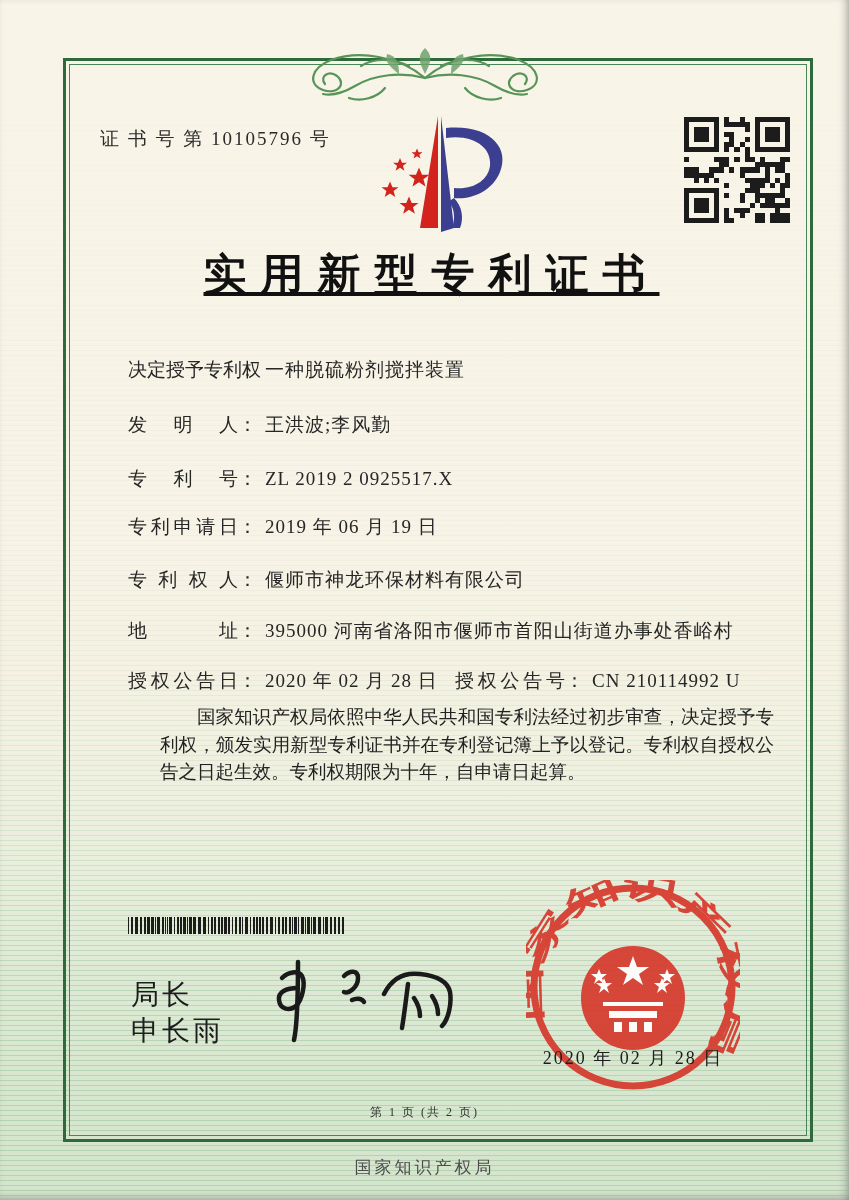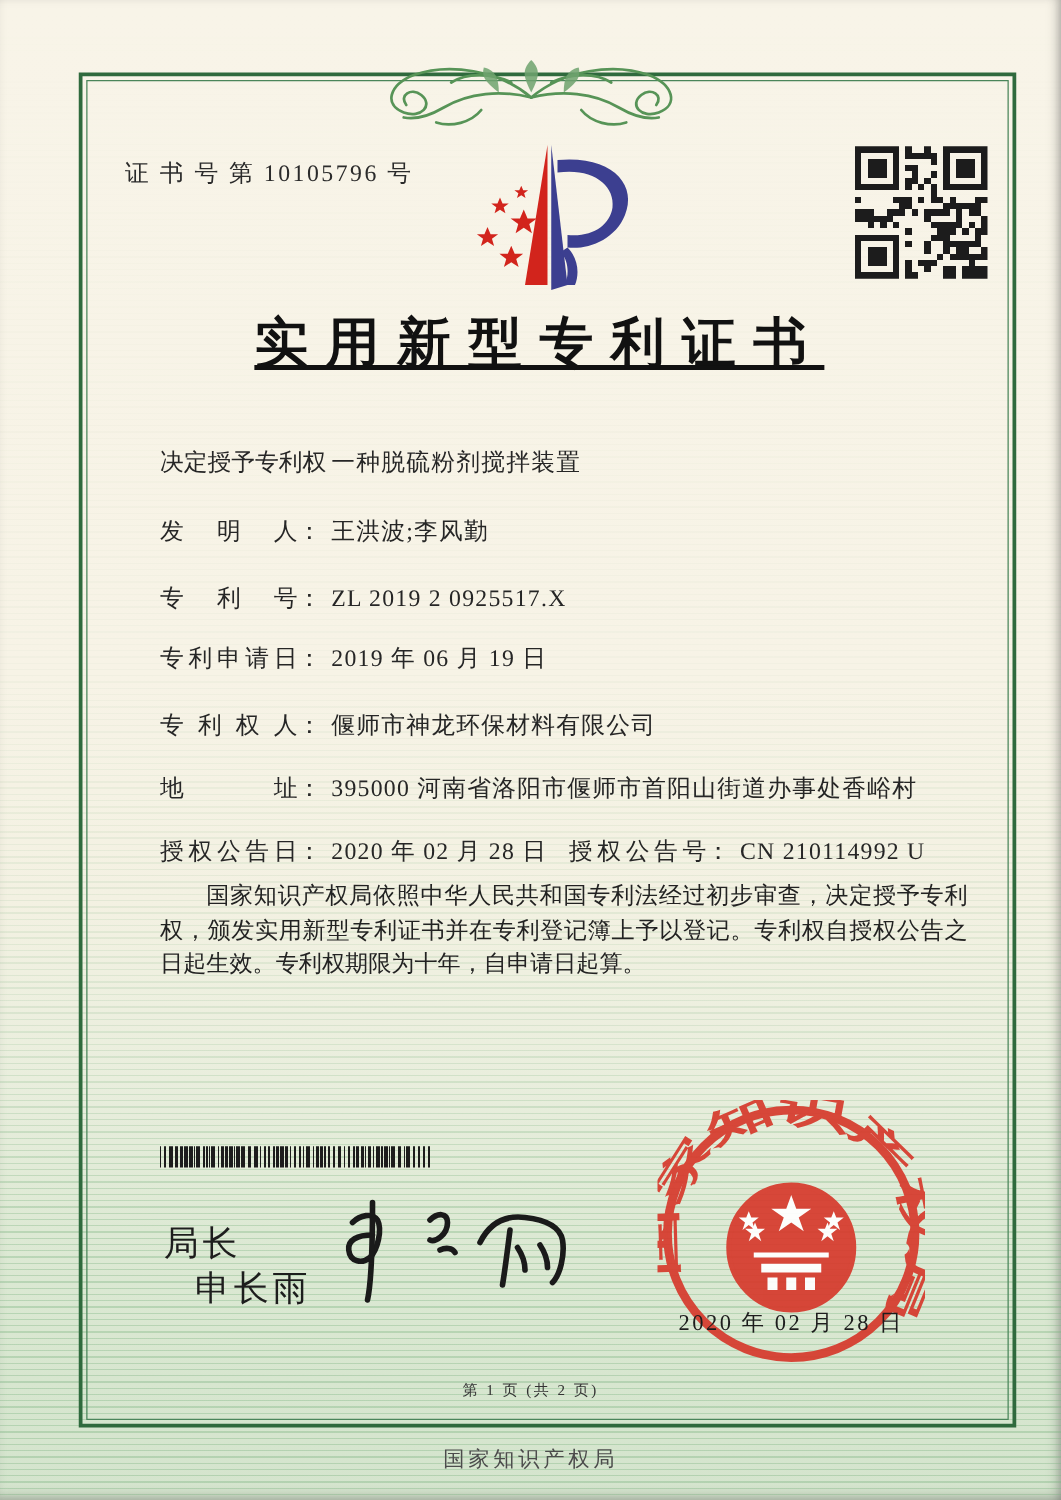--- a/index.html
+++ b/index.html
@@ -55,27 +55,27 @@
     text-align: justify; text-align-last: justify;
   }
   .field-colon { display: inline-block; margin-right: 8px; }
   .field-value { letter-spacing: 1px; }
   .field-pair2 { position: absolute; left: 327px; top: 0; }
 
   .paragraphs {
     position: absolute; left: 128px; top: 704px; width: 646px;
     font-size: 18.5px; line-height: 27.5px; text-align: justify; color: #222;
   }
-  .paragraphs p { text-indent: 2em; }
+  .paragraphs p { text-indent: 2em; margin-left: 32px; }
 
   .barcode { position: absolute; left: 128px; top: 917px; width: 218px; height: 17px; }
 
   .sig-label { position: absolute; left: 131px; font-size: 28px; letter-spacing: 3px; color: #1d1d1d; }
   .sig-label.t1 { top: 976px; }
-  .sig-label.t2 { top: 1012px; margin-left: 25px; }
+  .sig-label.t2 { top: 1012px; }
   .signature { position: absolute; left: 252px; top: 948px; }
 
   .seal { position: absolute; left: 526px; top: 880px; width: 214px; height: 214px; }
   .seal-date {
     position: absolute; left: 526px; top: 1046px; width: 214px;
     text-align: center; font-size: 18px; letter-spacing: 2px; color: #1d1d1d;
   }
 
   .page-info {
     position: absolute; left: 0; top: 1104px; width: 100%;

